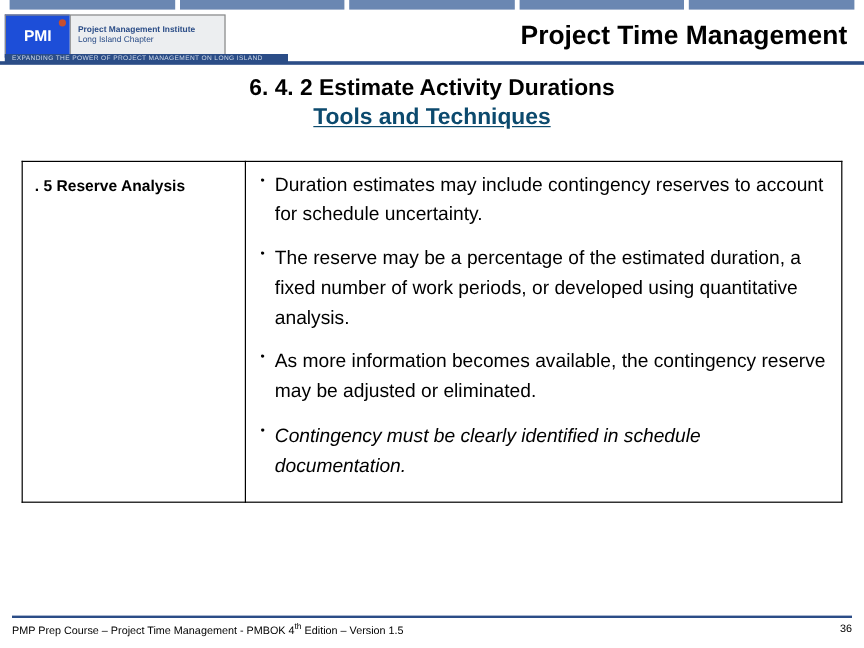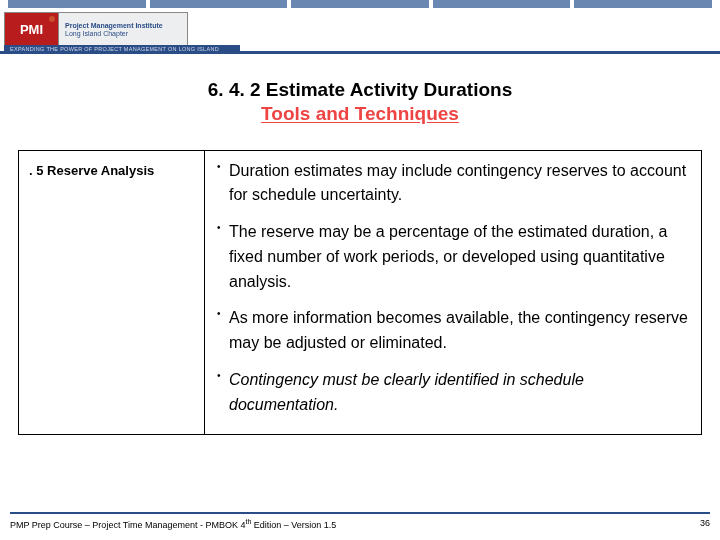--- a/index.html
+++ b/index.html
@@ -28,21 +28,21 @@
     border-bottom: 3px solid #2b4d87;
     padding: 2px 10px 4px 4px;
     height: 44px;
   }
   .logo {
     display: flex;
     align-items: stretch;
     height: 36px;
   }
   .logo-mark {
-    background: #b91c1c;
+    background: #1d4ed8;
     color: #fff;
     font-weight: bold;
     font-size: 13px;
     display: flex;
     align-items: center;
     justify-content: center;
     width: 54px;
     border: 1px solid #888;
     border-right: none;
     position: relative;
@@ -83,28 +83,28 @@
   .page-title {
     flex: 1;
     text-align: right;
     font-weight: bold;
     font-size: 22px;
     color: #000;
     padding-right: 4px;
   }
   .heading {
     text-align: center;
-    margin-top: 24px;
+    margin-top: 8px;
     font-weight: bold;
     font-size: 19px;
     color: #000;
     line-height: 1.25;
   }
   .heading .sub {
-    color: #ef4444;
+    color: #0c4a6e;
     text-decoration: underline;
     text-underline-offset: 2px;
   }
   .content-table {
     border: 1px solid #000;
     border-collapse: collapse;
     margin: 24px 18px 0 18px;
     width: calc(100% - 36px);
     padding-left: 22px;
   }
@@ -166,20 +166,21 @@
   <div class="logo">
     <div class="logo-mark">
       <span>PMI</span>
       <span class="dot"></span>
     </div>
     <div class="logo-text">
       <span class="line1">Project Management Institute</span>
       <span>Long Island Chapter</span>
     </div>
   </div>
+  <div class="page-title">Project Time Management</div>
 </div>
 <div class="logo-sub">EXPANDING THE POWER OF PROJECT MANAGEMENT ON LONG ISLAND</div>
 
 <div class="heading">
   <span>6. 4. 2 Estimate Activity Durations</span><br>
   <span class="sub">Tools and Techniques</span>
 </div>
 
 <table class="content-table">
   <tbody>

